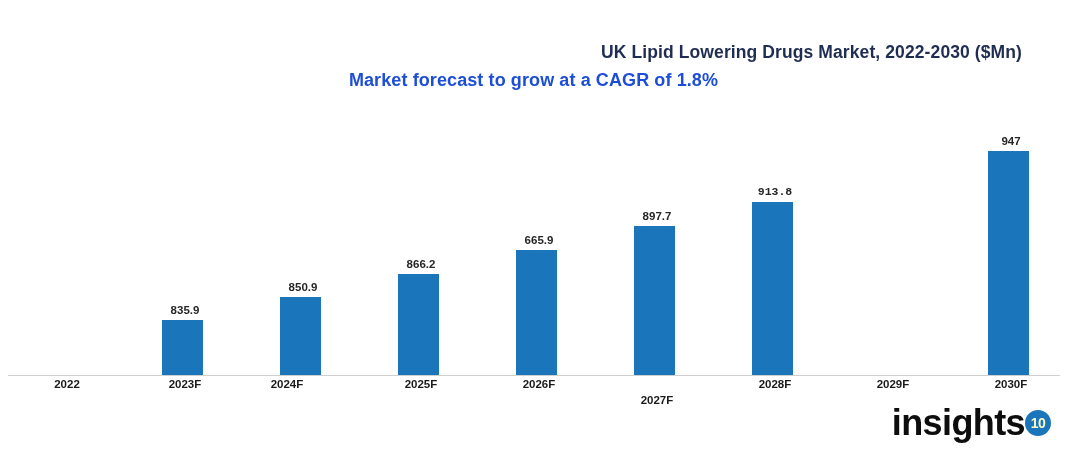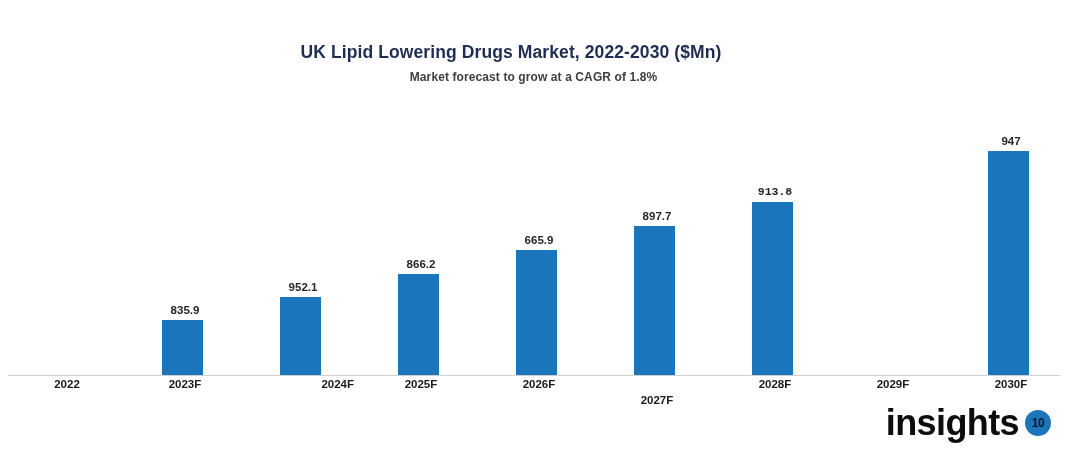--- a/index.html
+++ b/index.html
@@ -20,36 +20,36 @@
     height: 454px;
     background: #ffffff;
   }
 
   
   #chart-title {
     position: absolute;
     top: 42px;
     left: 0;
     width: 1022px;
-    text-align: center;
+    text-align: right;
     font-size: 17.5px;
     font-weight: bold;
     color: #1f2d52;
     letter-spacing: 0.1px;
     white-space: nowrap;
   }
   #chart-subtitle {
     position: absolute;
     top: 70px;
     left: 0;
     width: 1067px;
     text-align: center;
-    font-size: 12px;
-    font-weight: bold;
-    color: #404040;
+    font-size: 18px;
+    font-weight: bold;
+    color: #1d4ed8;
     letter-spacing: 0.1px;
     white-space: nowrap;
   }
 
   
   #plot-area {
     position: absolute;
     left: 8px;
     top: 120px;
     width: 1052px;
@@ -128,27 +128,26 @@
     height: 34px;
   }
   #brand-wordmark {
     font-size: 36px;
     font-weight: bold;
     color: #0d0d0d;
     letter-spacing: -0.6px;
     line-height: 1;
   }
   #brand-badge {
-    margin-left: 6px;
     width: 26px;
     height: 26px;
     border-radius: 50%;
     background: #1b75bb;
-    color: #0f172a;
-    font-size: 12px;
+    color: #fef9c3;
+    font-size: 14px;
     font-weight: bold;
     display: flex;
     align-items: center;
     justify-content: center;
     letter-spacing: -0.5px;
   }
 </style>
 </head>
 <body>
 
@@ -160,21 +159,21 @@
 
   <div id="plot-area">
     <div id="axis-baseline"></div>
 
       <div class="bar-group" style="left: 118px;">
         <div class="bar-rect" title="2023F: 835.9" style="height: 54.7048px; background: rgb(27, 117, 187);"></div>
         <div class="bar-value" style="bottom: 58.7048px;">835.9</div>
       </div>
       <div class="bar-group" style="left: 236px;">
         <div class="bar-rect" title="2024F: 850.9" style="height: 77.5619px; background: rgb(27, 117, 187);"></div>
-        <div class="bar-value" style="bottom: 81.5619px;">952.1</div>
+        <div class="bar-value" style="bottom: 81.5619px;">850.9</div>
       </div>
       <div class="bar-group" style="left: 354px;">
         <div class="bar-rect" title="2025F: 866.2" style="height: 100.876px; background: rgb(27, 117, 187);"></div>
         <div class="bar-value" style="bottom: 104.876px;">866.2</div>
       </div>
       <div class="bar-group" style="left: 472px;">
         <div class="bar-rect" title="2026F: 881.8" style="height: 124.648px; background: rgb(27, 117, 187);"></div>
         <div class="bar-value" style="bottom: 128.648px;">665.9</div>
       </div>
       <div class="bar-group" style="left: 590px;">
@@ -188,21 +187,21 @@
       <div class="bar-group" style="left: 944px;">
         <div class="bar-rect" title="2030F: 947" style="height: 224px; background: rgb(27, 117, 187);"></div>
         <div class="bar-value" style="bottom: 228px;">947</div>
       </div>
     </div>
 
   <div id="category-axis">
 
   <div class="category-label" style="left: 0px;">2022</div>
       <div class="category-label" style="left: 118px;">2023F</div>
-      <div class="category-label" style="left: 228px; text-align: right;">2024F</div>
+      <div class="category-label" style="left: 220px;">2024F</div>
       <div class="category-label" style="left: 354px;">2025F</div>
       <div class="category-label" style="left: 472px;">2026F</div>
       <div class="category-label" style="left: 590px; margin-top: 16px;">2027F</div>
       <div class="category-label" style="left: 708px;">2028F</div>
       <div class="category-label" style="left: 826px;">2029F</div>
       <div class="category-label" style="left: 944px;">2030F</div>
     </div>
 
 
   <div id="brand-logo">

